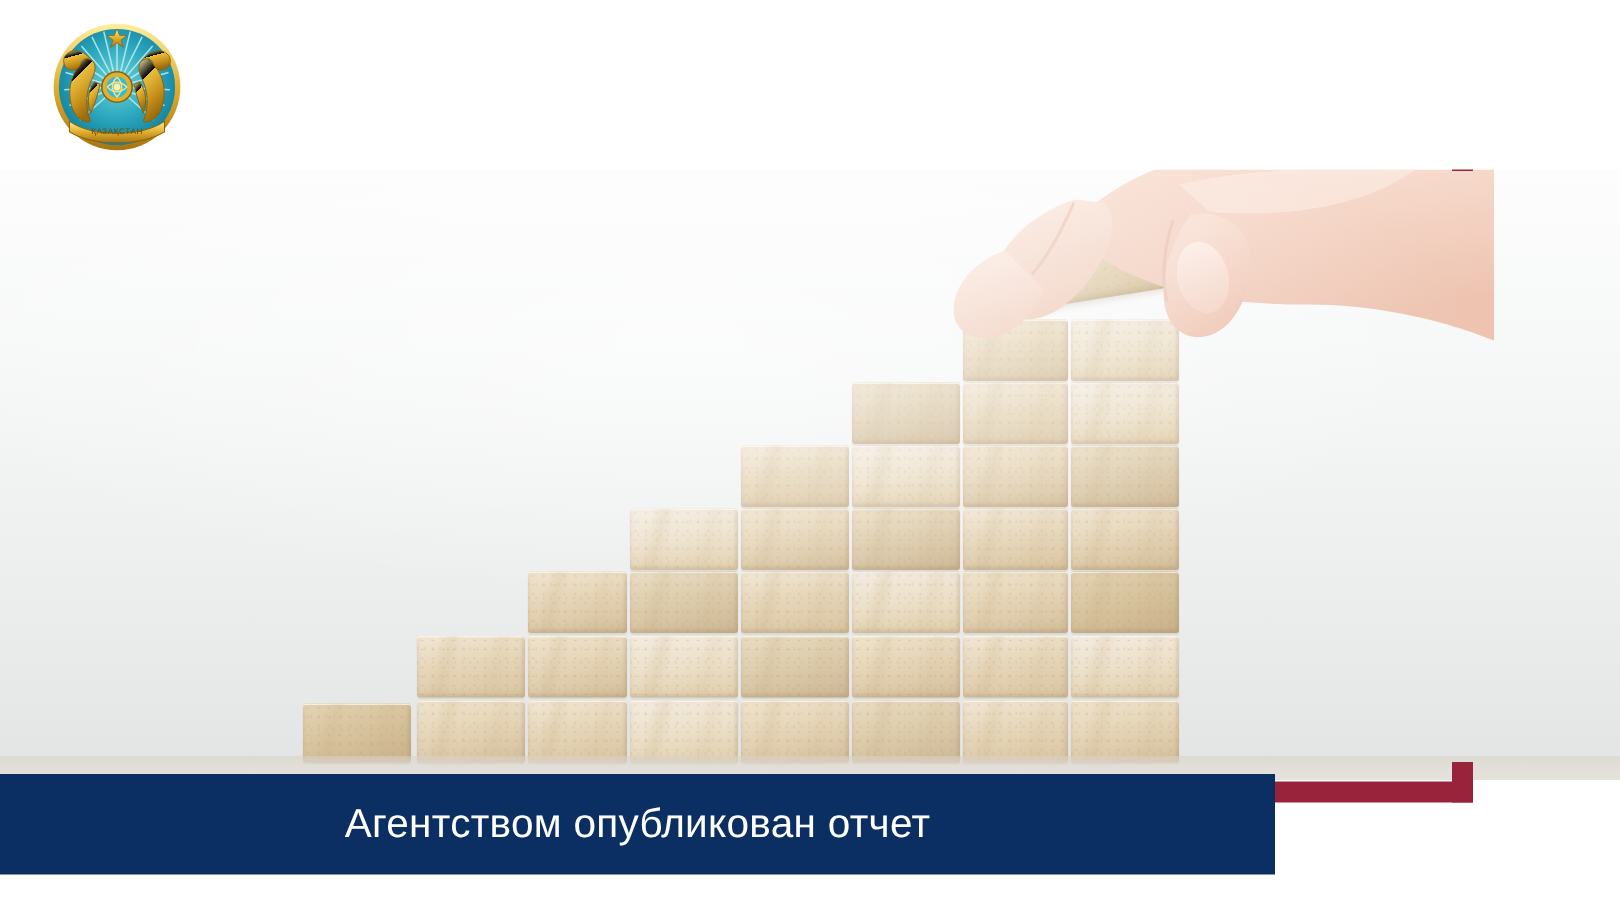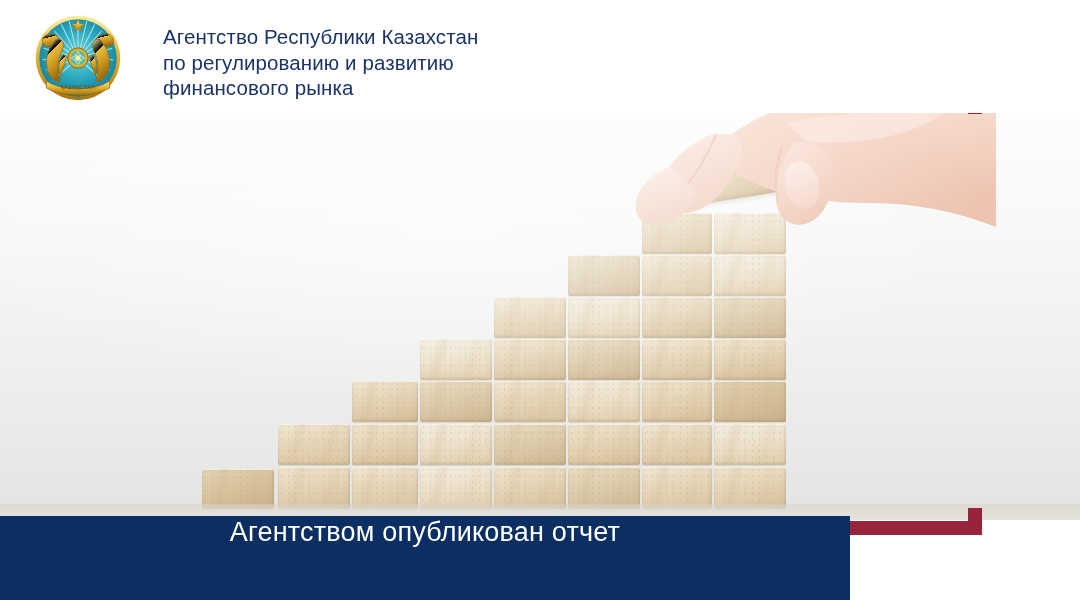--- a/index.html
+++ b/index.html
@@ -216,26 +216,27 @@
     pointer-events: none;
   }
   #hand svg { display: block; width: 400px; height: 200px; }
 
   
   #caption-banner {
     position: absolute;
     left: 0;
     top: 516px;
     width: 850px;
-    height: 84px;
+    height: 67px;
     background: #0b2f62;
     z-index: 45;
     display: flex;
     flex-direction: column;
     align-items: center;
+    justify-content: center;
   }
   .caption-line {
     color: #ffffff;
     font-size: 27px;
     line-height: 33px;
     letter-spacing: 0.2px;
     text-align: center;
     white-space: nowrap;
     font-weight: 400;
   }
@@ -432,23 +433,20 @@
           <path d="M67 46 C 72 52, 73 62, 70 70 C 67 64, 64 54, 63 48 Z"></path>
         </g>
 
         <path d="M50 6 L52 11 L57.5 11 L53 14.5 L55 20 L50 16.6 L45 20 L47 14.5 L42.5 11 L48 11 Z" fill="url(#goldG2)" stroke="#8a5f0a" stroke-width="0.5"></path>
 
         <path d="M14 76 C 32 88, 68 88, 86 76 L 86 84 C 68 95, 32 95, 14 84 Z" fill="url(#goldG2)" stroke="#8a5f0a" stroke-width="0.8"></path>
         <text x="50" y="85.4" text-anchor="middle" font-family="'Liberation Sans', sans-serif" font-size="6.2" fill="#6d4a06" letter-spacing="0.4">ҚАЗАҚСТАН</text>
       </svg>
     </div>
 
-    <div id="agency-title">Агентство Республики Казахстан
-по регулированию и развитию
-финансового рынка</div>
   </div>
 
   <div class="accent-bar" id="accent-top-h"></div>
   <div class="accent-bar" id="accent-top-v"></div>
   <div class="accent-bar" id="accent-bottom-h"></div>
   <div class="accent-bar" id="accent-bottom-v"></div>
 
   <div id="caption-banner">
     <div class="caption-line">Агентством опубликован отчет</div>
   </div>

